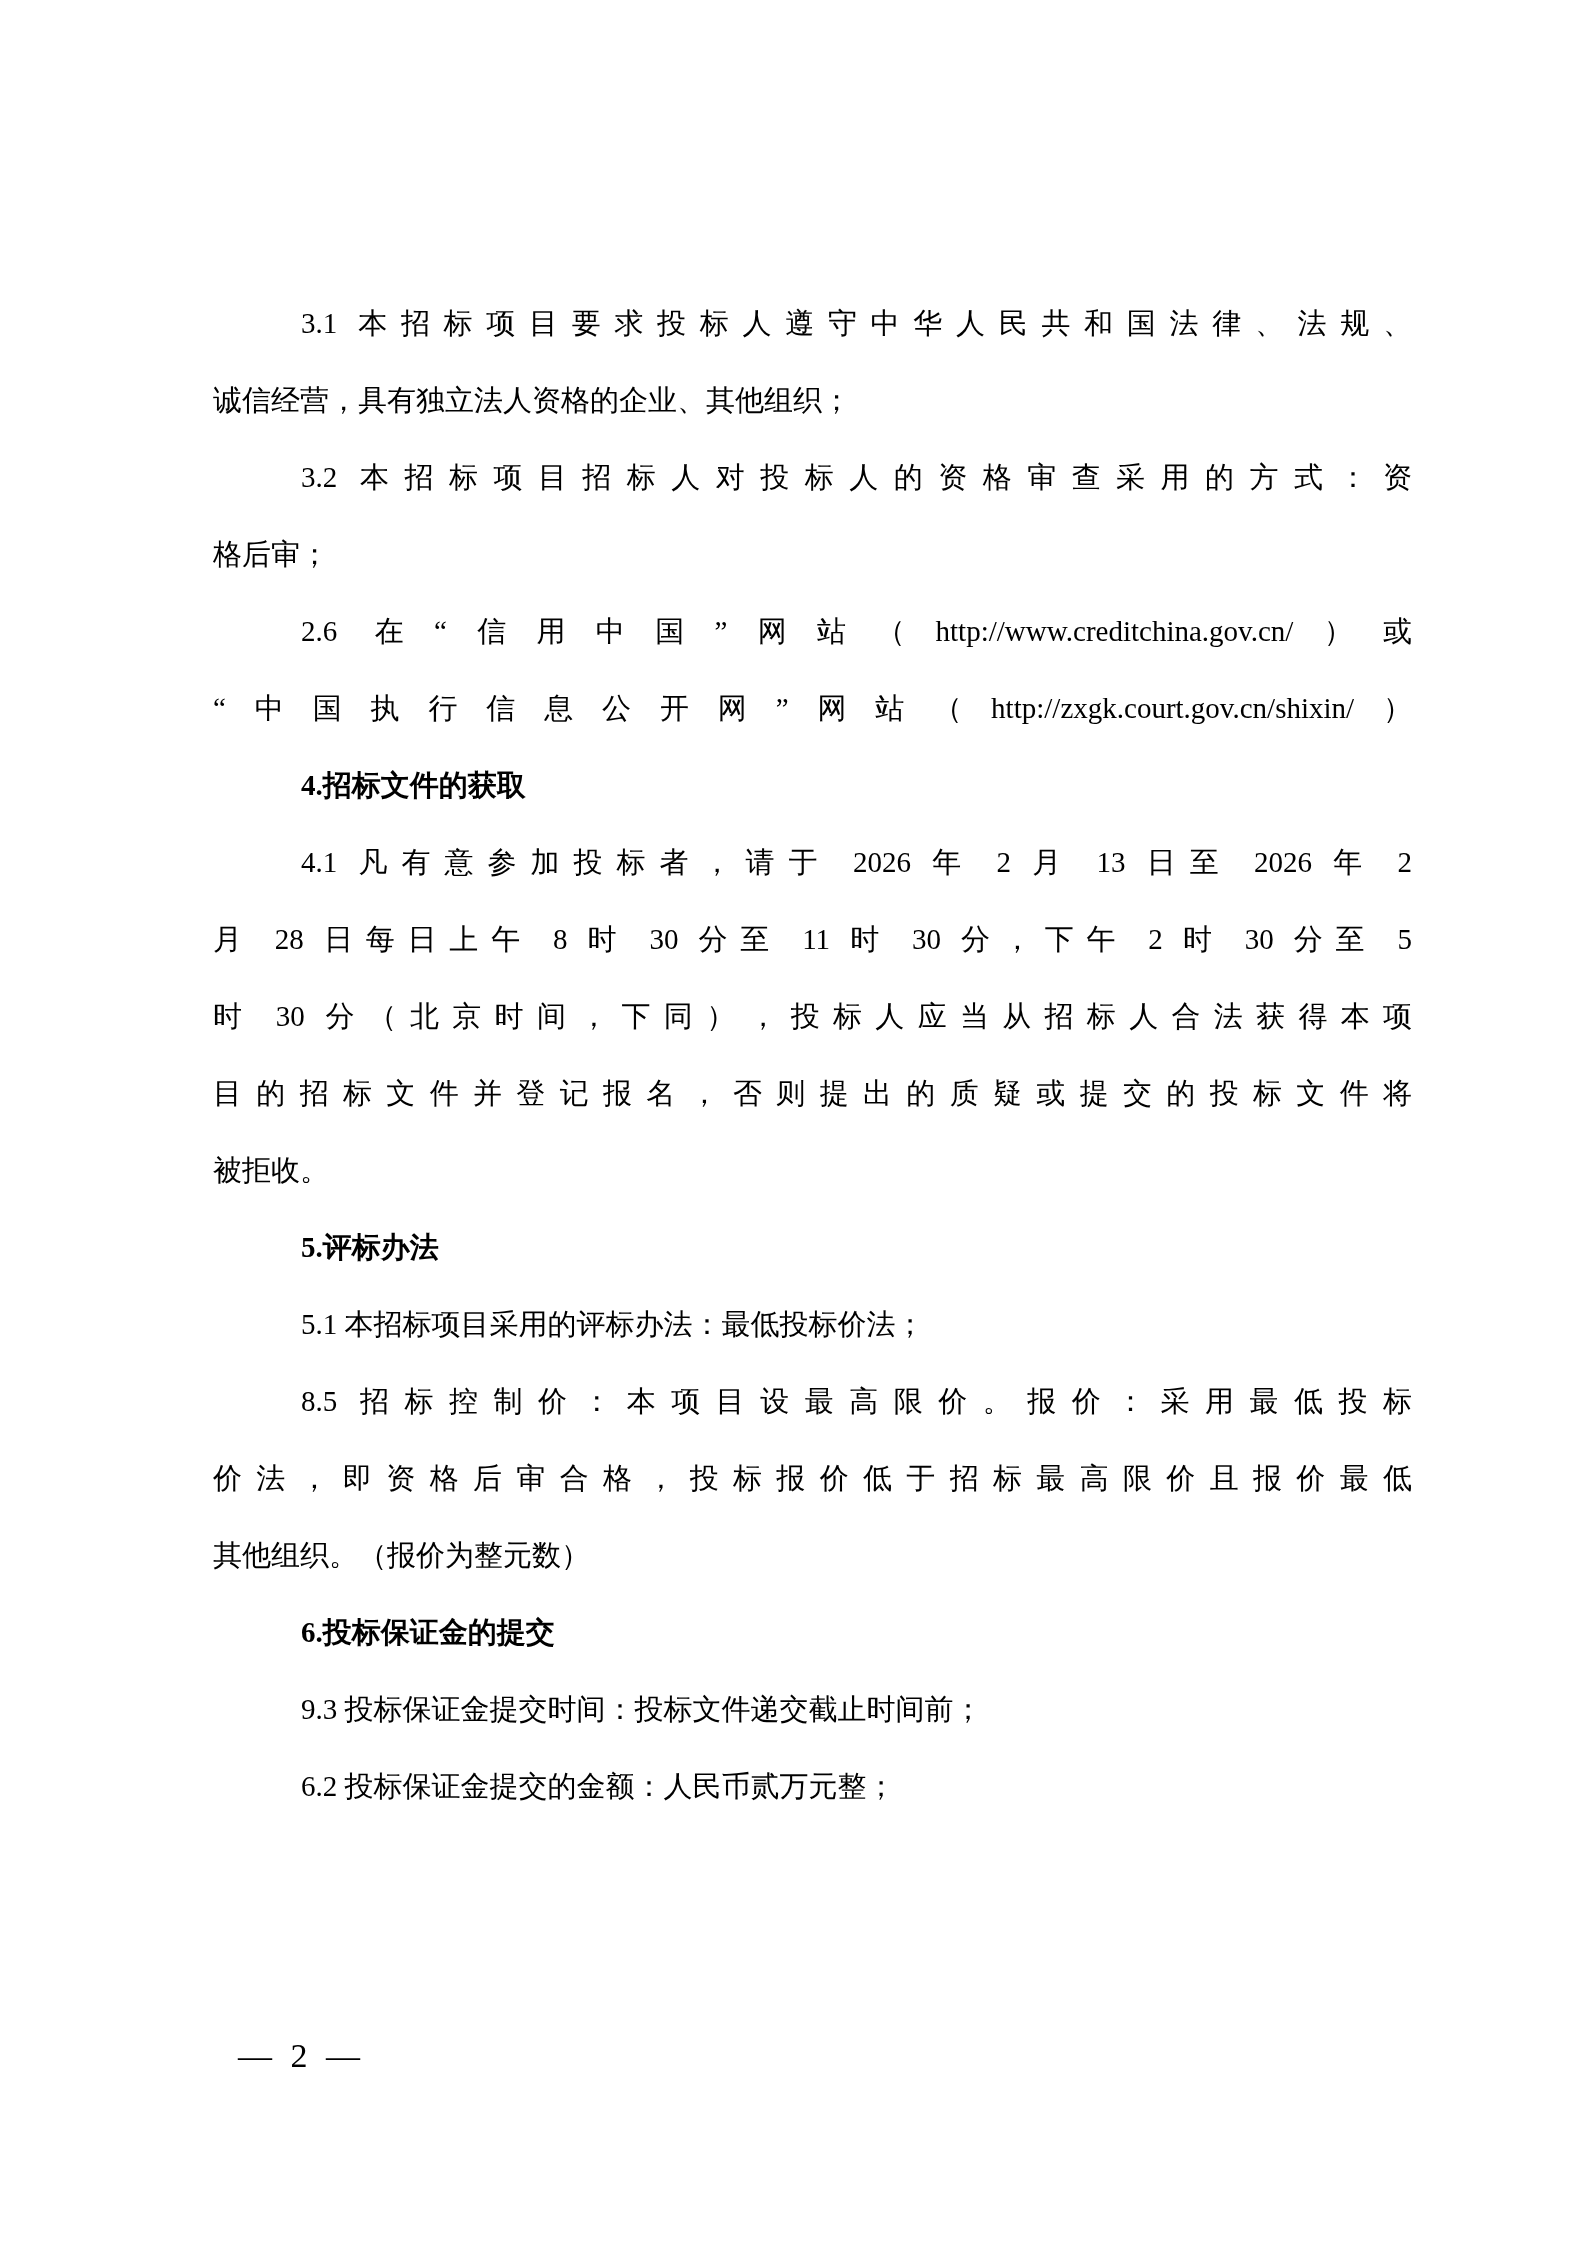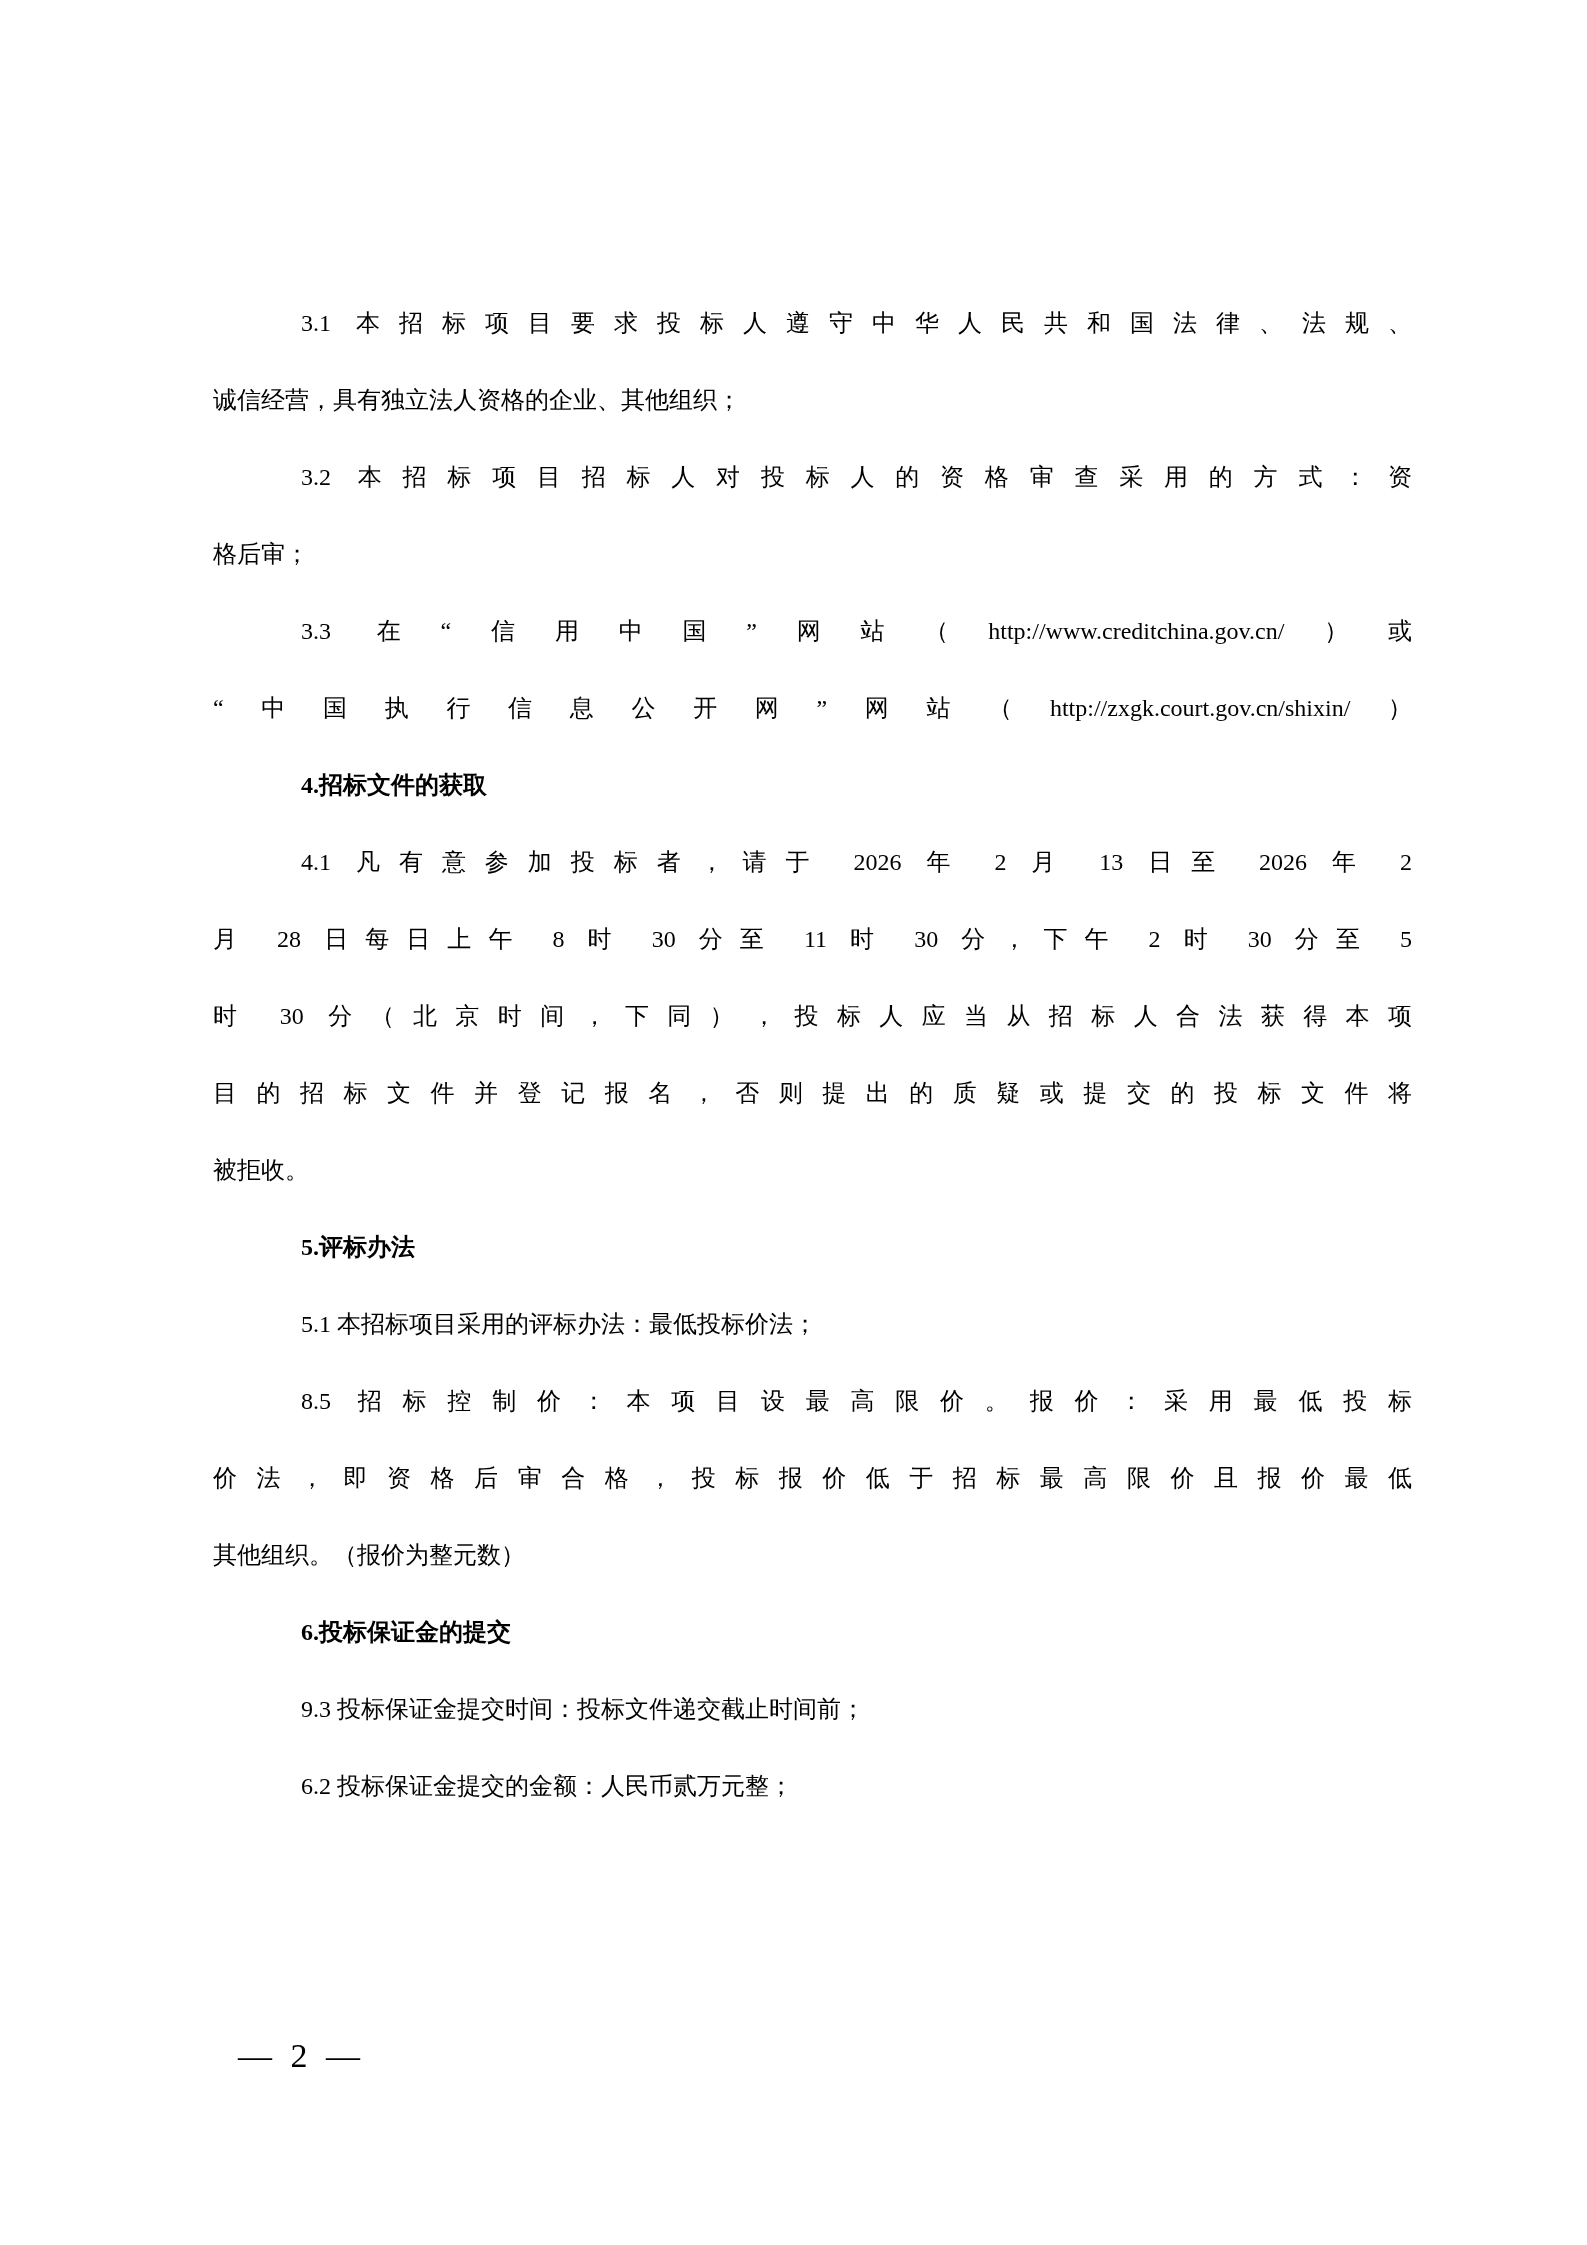--- a/index.html
+++ b/index.html
@@ -18,21 +18,21 @@
   }
   .textblock {
     position: absolute;
     left: 213px;
     top: 285px;
     width: 1199px;
   }
   .line {
     height: 77px;
     line-height: 77px;
-    font-size: 24px;
+    font-size: 29px;
     white-space: nowrap;
     text-align: left;
   }
   .fill {
     white-space: normal;
     text-align: justify;
     text-align-last: justify;
     overflow: hidden;
     max-height: 77px;
   }
@@ -56,21 +56,21 @@
 </head>
 <body>
 
 <div class="page">
 
   <div class="textblock">
     <div class="line fill indent">3.1 本招标项目要求投标人遵守中华人民共和国法律、法规、</div>
     <div class="line">诚信经营，具有独立法人资格的企业、其他组织；</div>
     <div class="line fill indent">3.2 本招标项目招标人对投标人的资格审查采用的方式：资</div>
     <div class="line">格后审；</div>
-    <div class="line fill indent">3.3 在“信用中国”网站（http://www.creditchina.gov.cn/）或</div>
+    <div class="line fill indent">2.6 在“信用中国”网站（http://www.creditchina.gov.cn/）或</div>
     <div class="line fill">“中国执行信息公开网”网站（http://zxgk.court.gov.cn/shixin/）</div>
     <div class="line bold indent">4.招标文件的获取</div>
     <div class="line fill indent">4.1 凡有意参加投标者，请于 2026 年 2 月 13 日至 2026 年 2</div>
     <div class="line fill">月 28 日每日上午 8 时 30 分至 11 时 30 分，下午 2 时 30 分至 5</div>
     <div class="line fill">时 30 分（北京时间，下同），投标人应当从招标人合法获得本项</div>
     <div class="line fill">目的招标文件并登记报名，否则提出的质疑或提交的投标文件将</div>
     <div class="line">被拒收。</div>
     <div class="line bold indent">5.评标办法</div>
     <div class="line indent">5.1 本招标项目采用的评标办法：最低投标价法；</div>
     <div class="line fill indent">8.5 招标控制价：本项目设最高限价。报价：采用最低投标</div>

